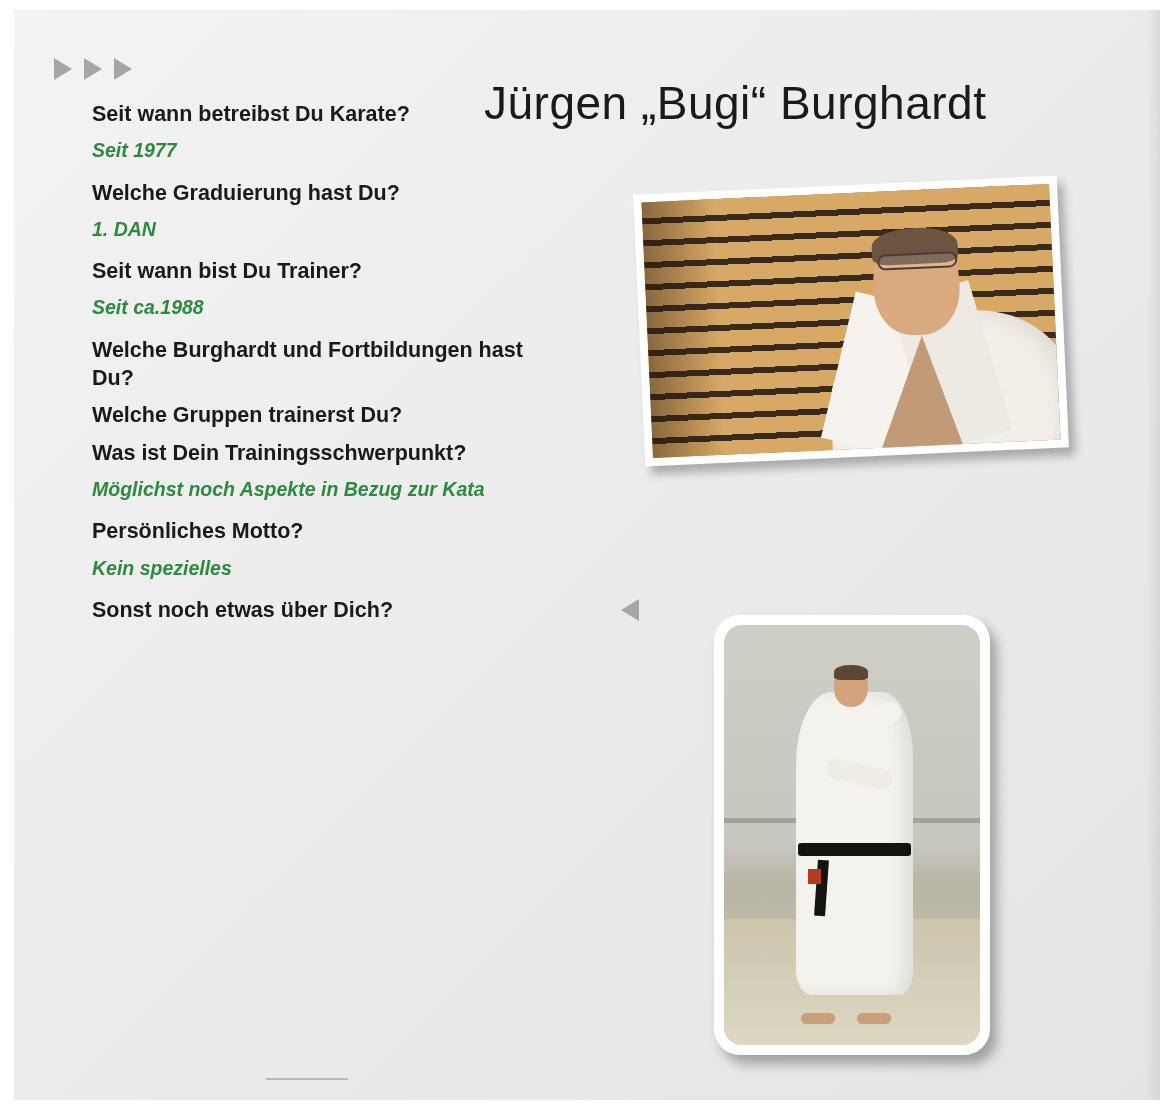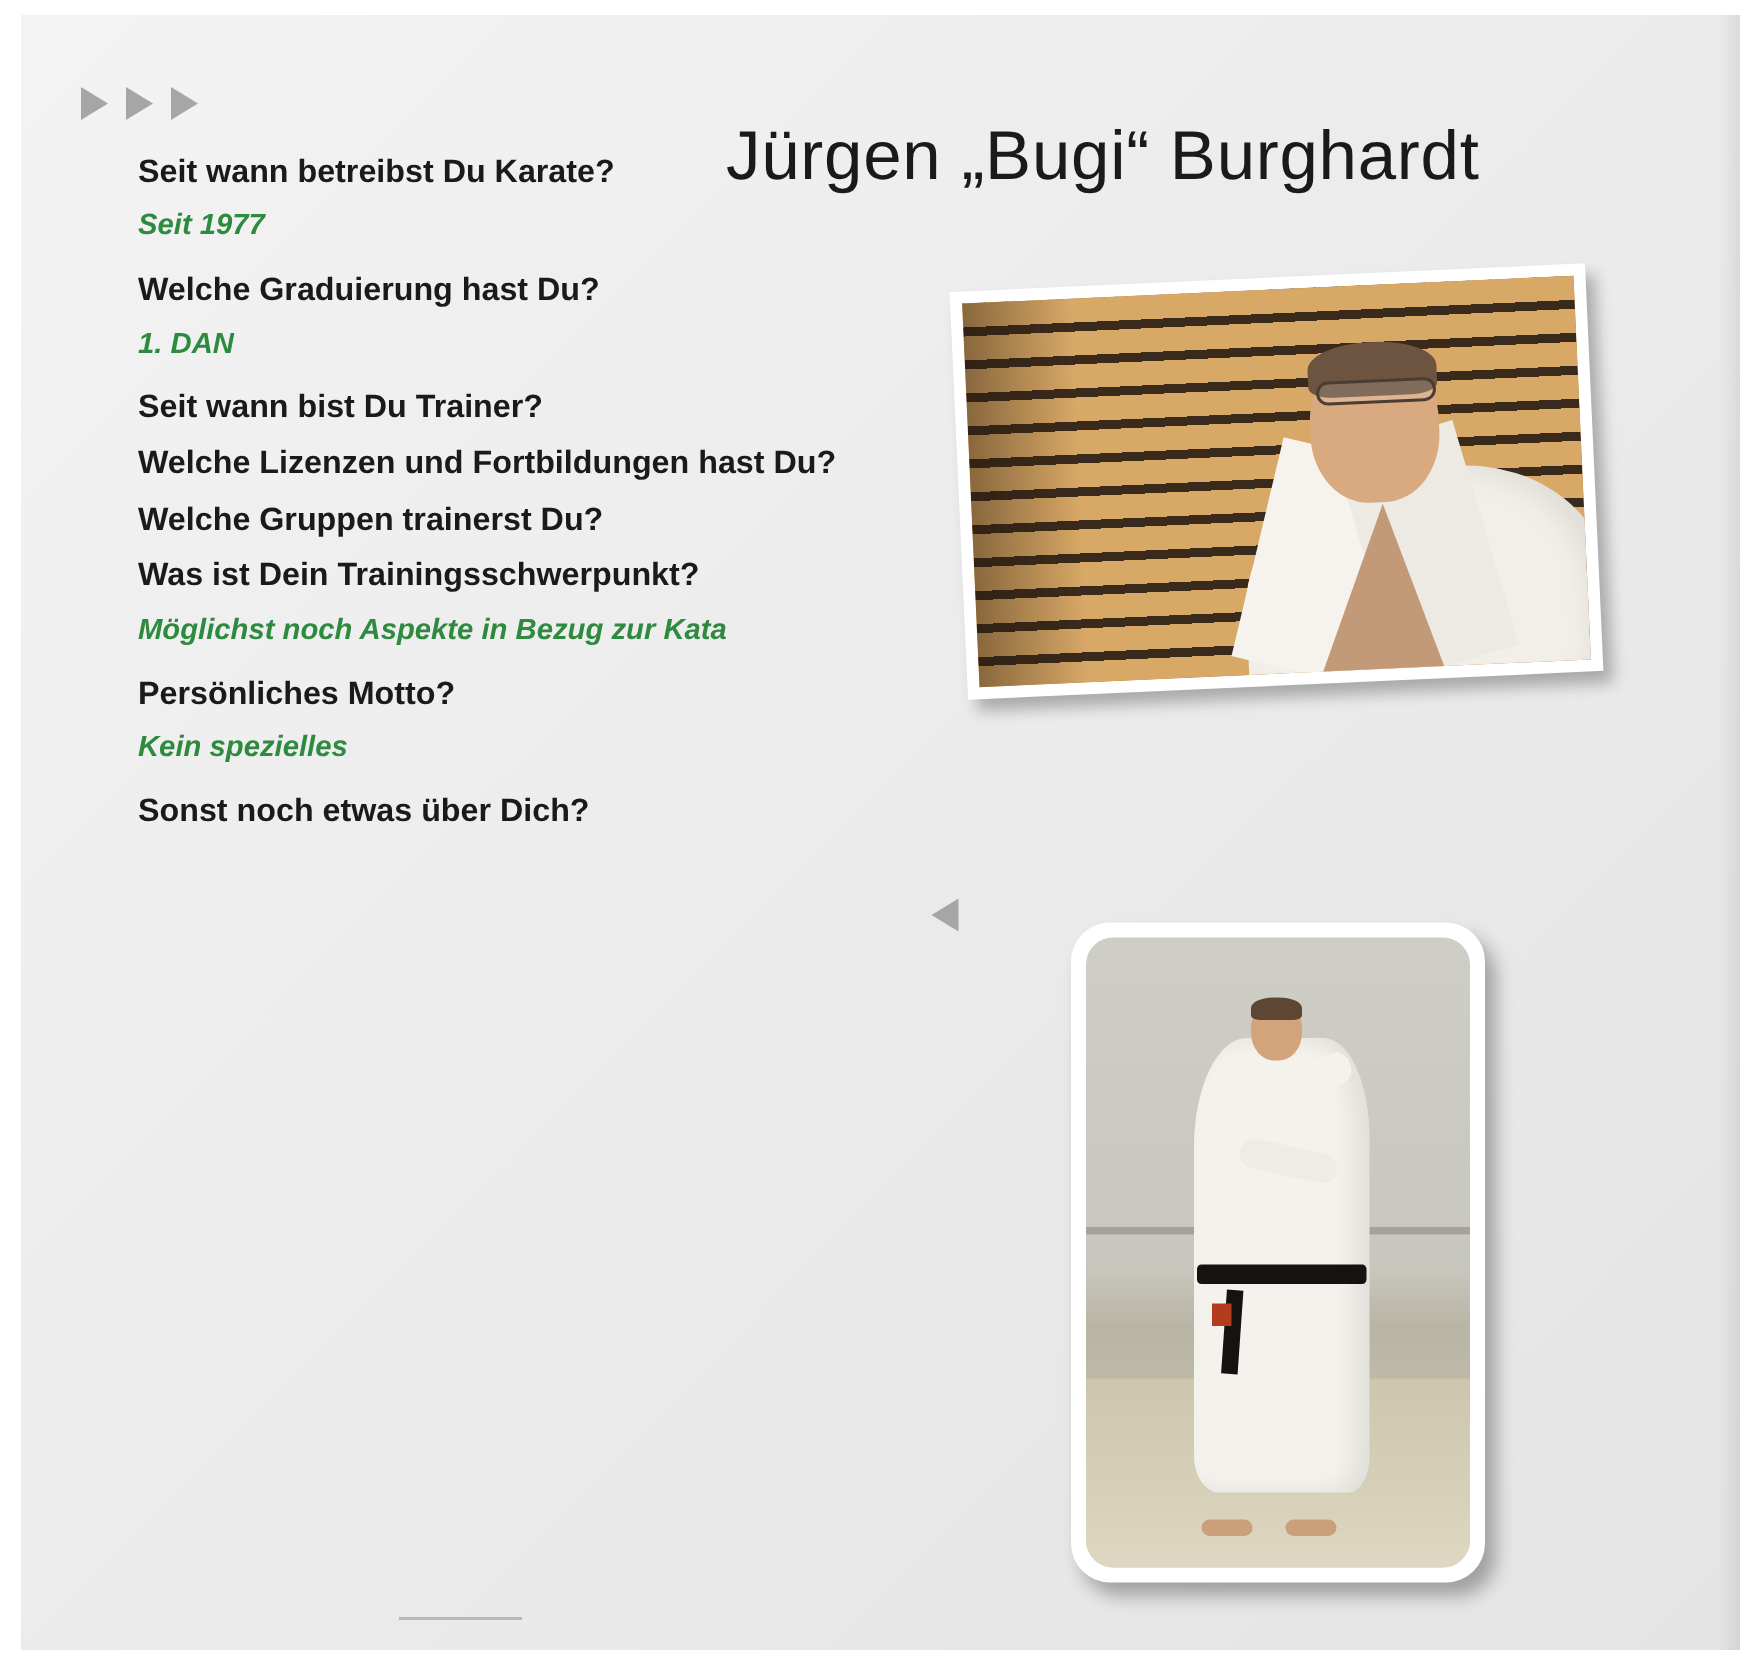--- a/index.html
+++ b/index.html
@@ -342,22 +342,23 @@
   <div class="title">Jürgen „Bugi“ Burghardt</div>
 
   <div class="qa-list">
     <p class="q">Seit wann betreibst Du Karate?</p>
     <p class="a">Seit 1977</p>
 
     <p class="q">Welche Graduierung hast Du?</p>
     <p class="a">1. DAN</p>
 
     <p class="q">Seit wann bist Du Trainer?</p>
-
-    <p class="q">Welche Lizenzen und Fortbildungen hast Du?</p>
+    <p class="a">Seit ca.1988</p>
+
+    <p class="q">Welche Burghardt und Fortbildungen hast Du?</p>
 
     <p class="q">Welche Gruppen trainerst Du?</p>
 
     <p class="q">Was ist Dein Trainingsschwerpunkt?</p>
     <p class="a">Möglichst noch Aspekte in Bezug zur Kata</p>
 
     <p class="q">Persönliches Motto?</p>
     <p class="a">Kein spezielles</p>
 
     <p class="q">Sonst noch etwas über Dich?</p>

